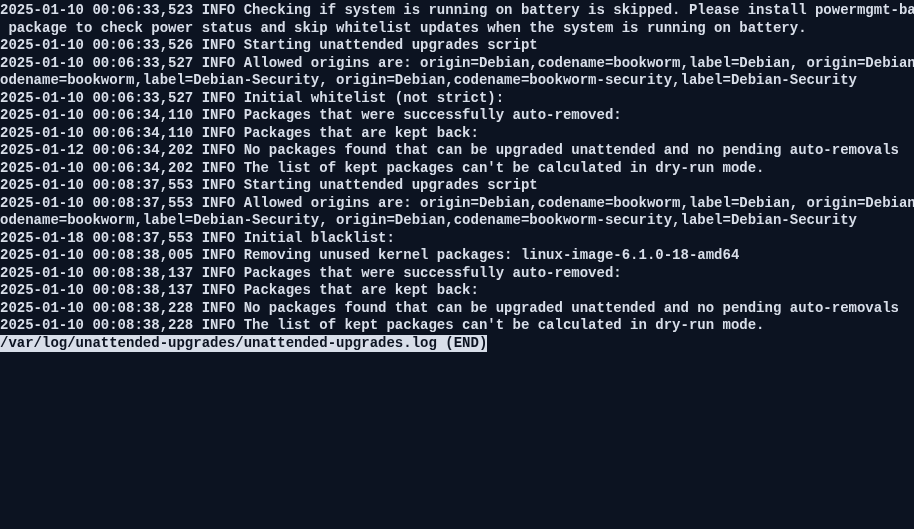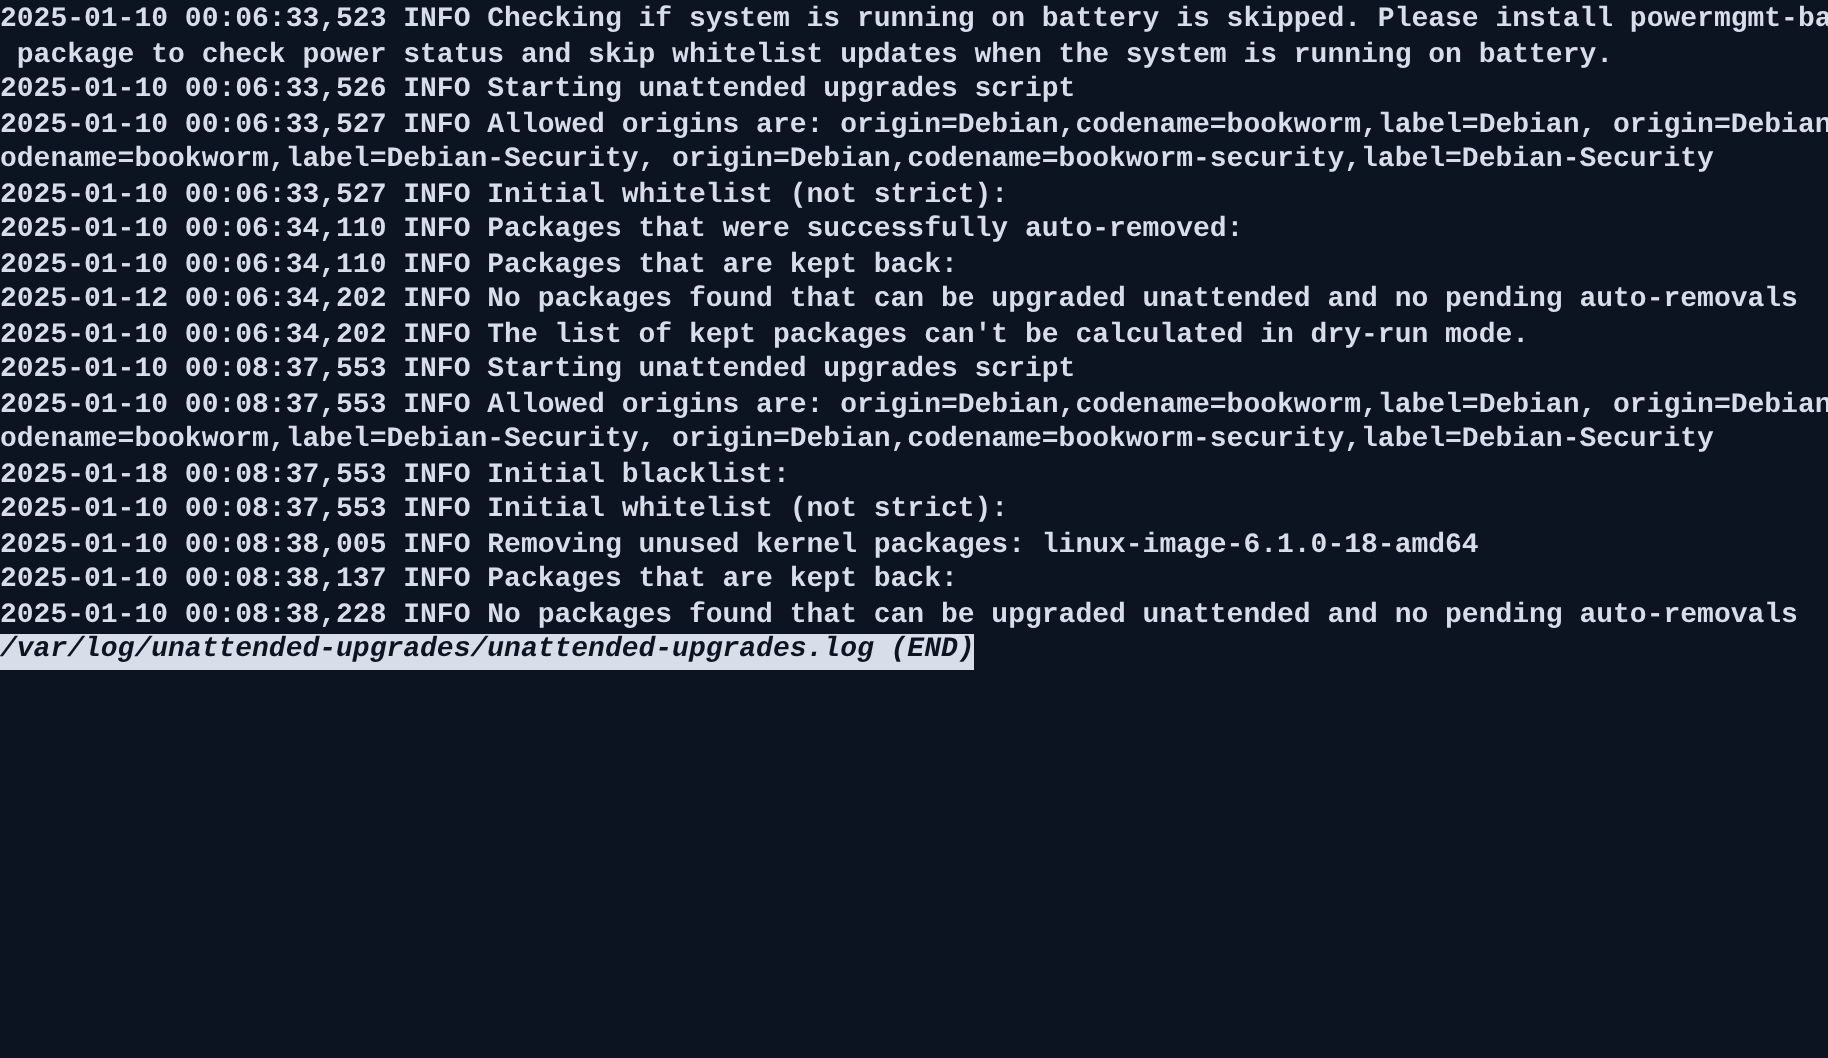--- a/index.html
+++ b/index.html
@@ -21,21 +21,20 @@
     }
     .log-line {
       white-space: pre;
       overflow: hidden;
     }
     .status-line {
       display: inline-block;
       background-color: #d8dee9;
       color: #0c1321;
       white-space: pre;
-      font-style: italic;
     }
   </style>
 </head>
 <body>
 
 <div>
   <div id="log-content">
       <div class="log-line">2025-01-10 00:06:33,523 INFO Checking if system is running on battery is skipped. Please install powermgmt-base</div>
       <div class="log-line"> package to check power status and skip whitelist updates when the system is running on battery.</div>
       <div class="log-line">2025-01-10 00:06:33,526 INFO Starting unattended upgrades script</div>
@@ -43,19 +42,20 @@
       <div class="log-line">odename=bookworm,label=Debian-Security, origin=Debian,codename=bookworm-security,label=Debian-Security</div>
       <div class="log-line">2025-01-10 00:06:33,527 INFO Initial whitelist (not strict):</div>
       <div class="log-line">2025-01-10 00:06:34,110 INFO Packages that were successfully auto-removed:</div>
       <div class="log-line">2025-01-10 00:06:34,110 INFO Packages that are kept back:</div>
       <div class="log-line">2025-01-12 00:06:34,202 INFO No packages found that can be upgraded unattended and no pending auto-removals</div>
       <div class="log-line">2025-01-10 00:06:34,202 INFO The list of kept packages can't be calculated in dry-run mode.</div>
       <div class="log-line">2025-01-10 00:08:37,553 INFO Starting unattended upgrades script</div>
       <div class="log-line">2025-01-10 00:08:37,553 INFO Allowed origins are: origin=Debian,codename=bookworm,label=Debian, origin=Debian,c</div>
       <div class="log-line">odename=bookworm,label=Debian-Security, origin=Debian,codename=bookworm-security,label=Debian-Security</div>
       <div class="log-line">2025-01-18 00:08:37,553 INFO Initial blacklist:</div>
-      <div class="log-line">2025-01-10 00:08:37,553 INFO Initial whitelist (not strict):</div>
       <div class="log-line">2025-01-10 00:08:38,005 INFO Removing unused kernel packages: linux-image-6.1.0-18-amd64</div>
+      <div class="log-line">2025-01-10 00:08:38,137 INFO Packages that were successfully auto-removed:</div>
       <div class="log-line">2025-01-10 00:08:38,137 INFO Packages that are kept back:</div>
       <div class="log-line">2025-01-10 00:08:38,228 INFO No packages found that can be upgraded unattended and no pending auto-removals</div>
+      <div class="log-line">2025-01-10 00:08:38,228 INFO The list of kept packages can't be calculated in dry-run mode.</div>
     </div>
   <span class="status-line">/var/log/unattended-upgrades/unattended-upgrades.log (END)</span>
 </div>
 
 </body></html>

